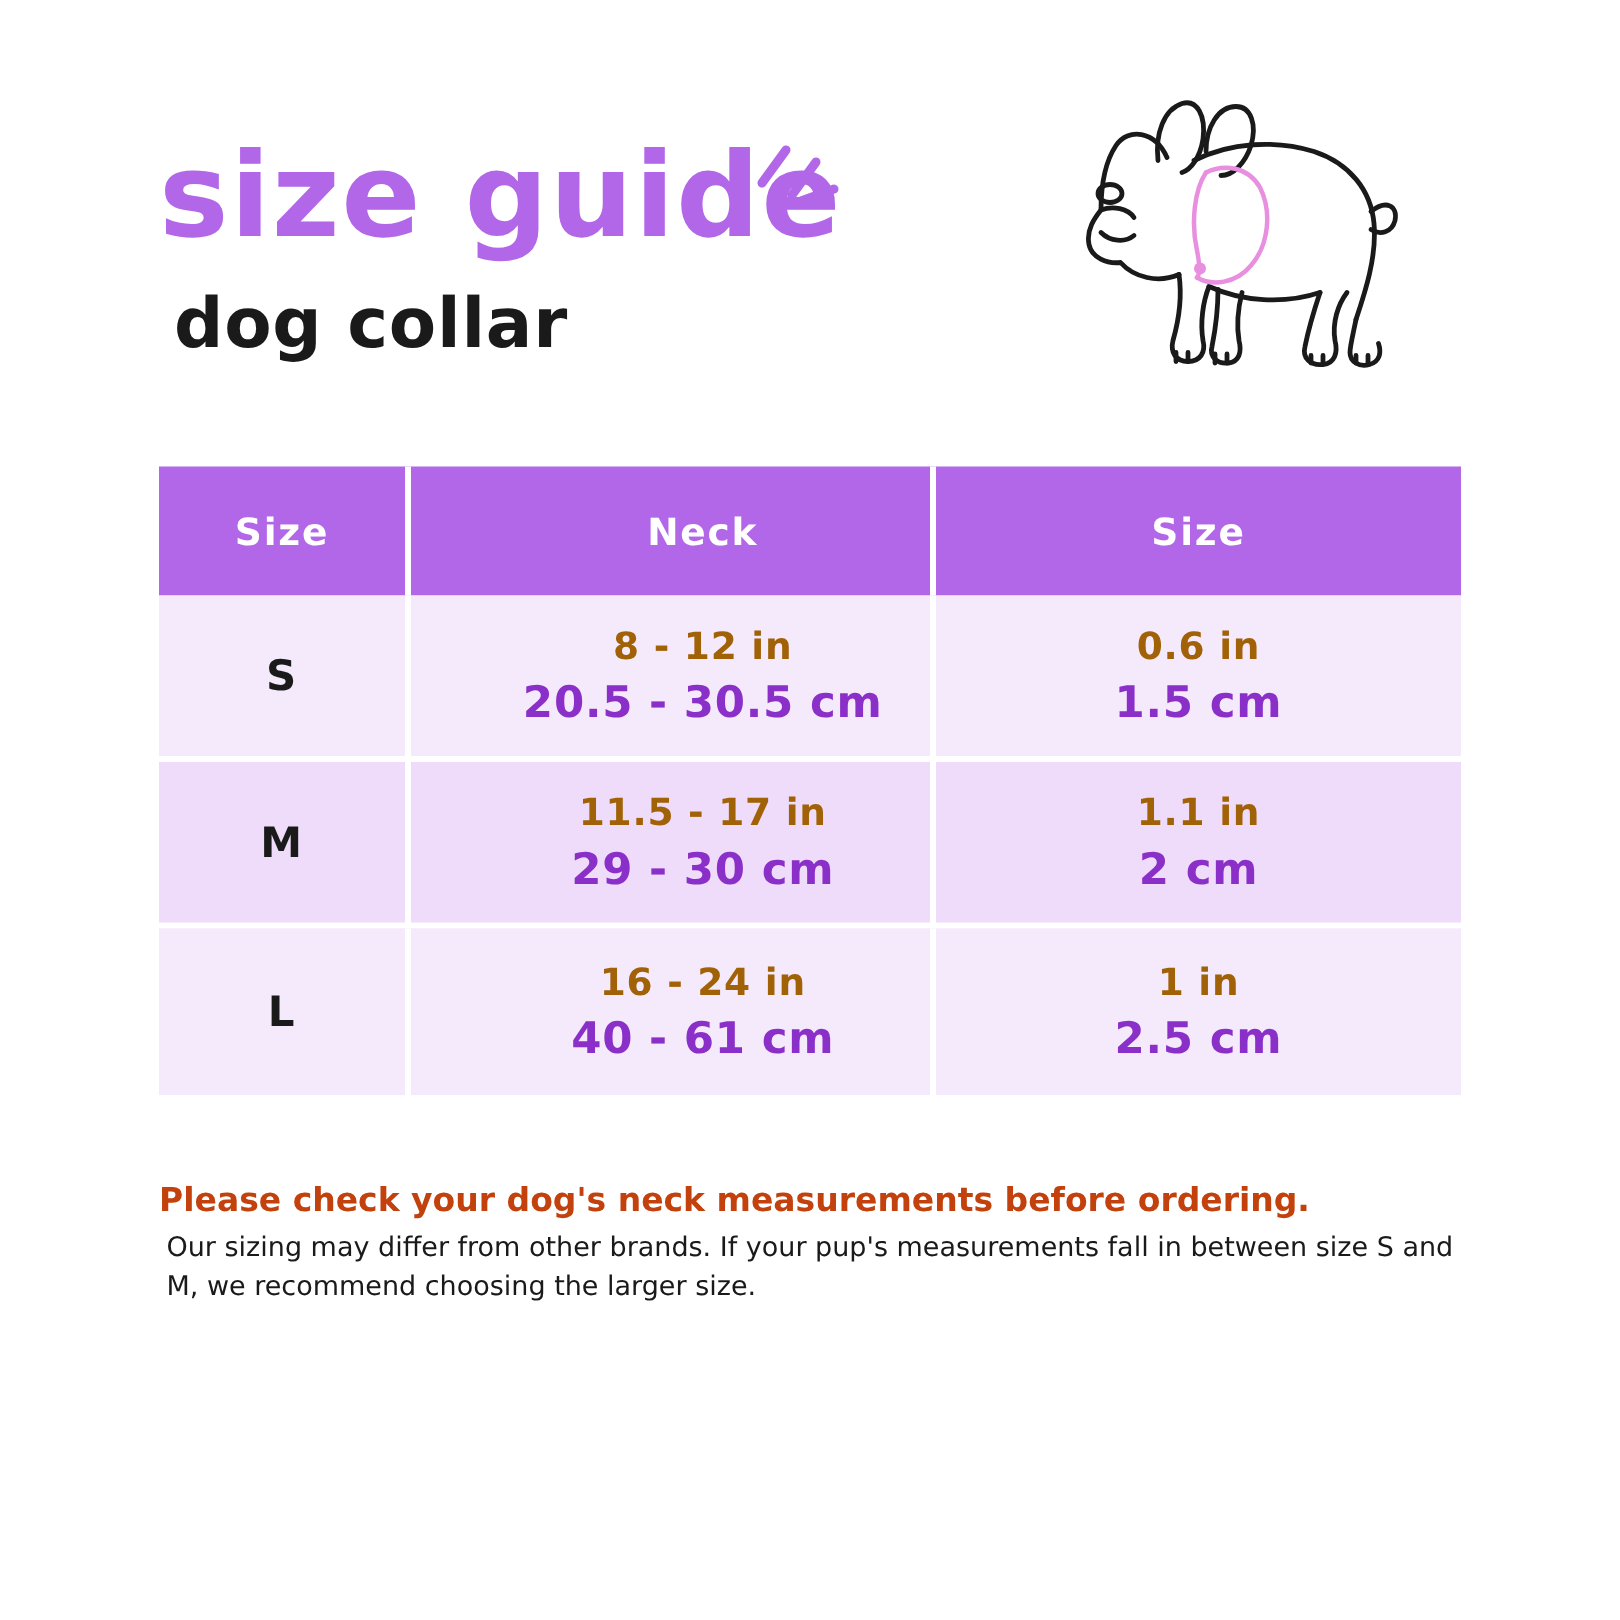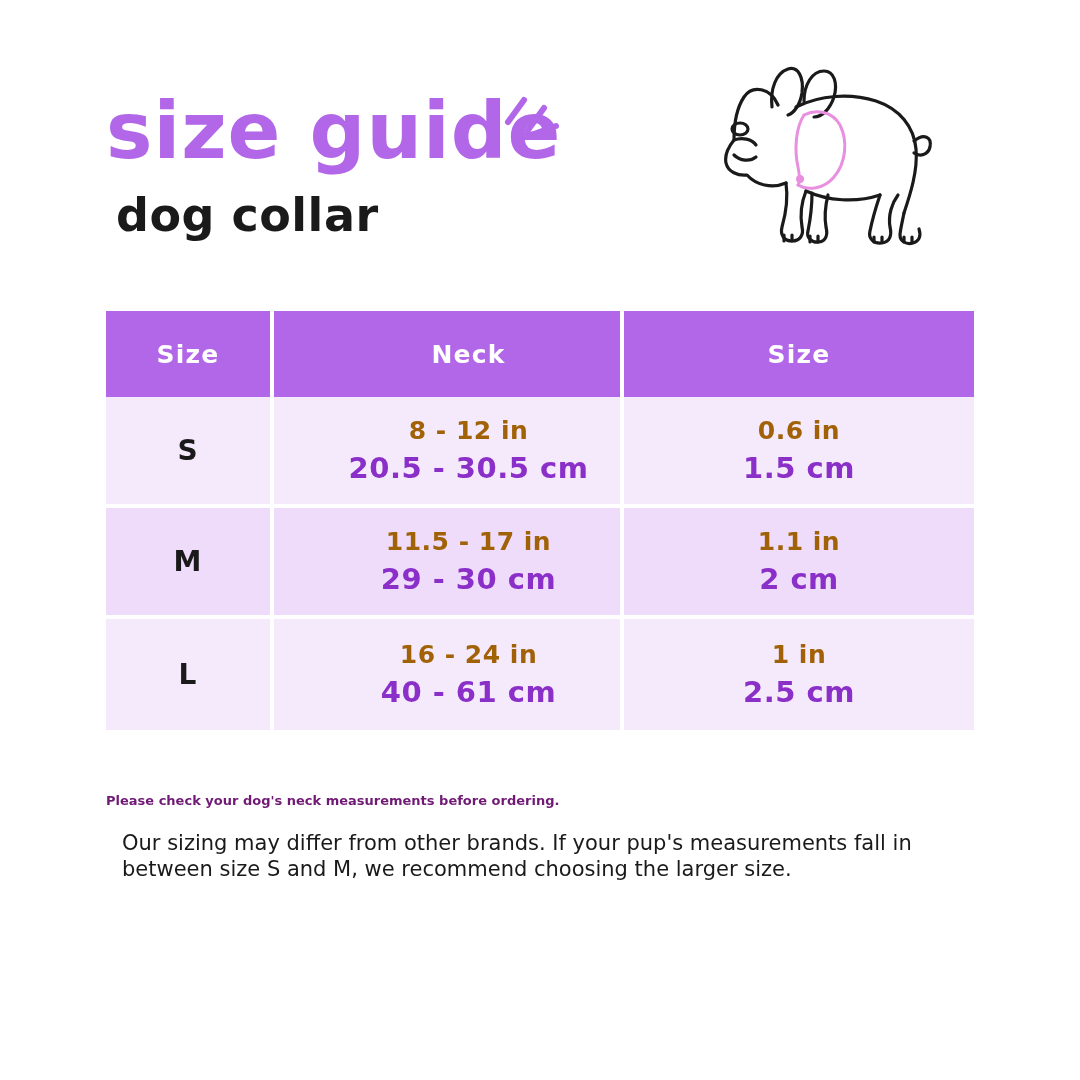--- a/index.html
+++ b/index.html
@@ -133,31 +133,31 @@
   }
 
   
   .notes {
     position: absolute;
     left: 106px;
     top: 788px;
     width: 868px;
   }
   .note-lead {
-    font-size: 13px;
+    font-size: 22px;
     line-height: 26px;
     font-weight: 700;
-    color: #701a75;
+    color: #c2410c;
     margin: 0 0 2px 0;
   }
   .note-body {
-    font-size: 21px;
+    font-size: 18px;
     line-height: 26px;
     color: #1a1a1a;
-    margin: 16px;
+    margin: 5px;
   }
   .note-gap { height: 26px; }
 </style>
 </head>
 <body>
 
 <div class="page">
 
   <div class="header">
     <h1 class="title">size guide</h1>

